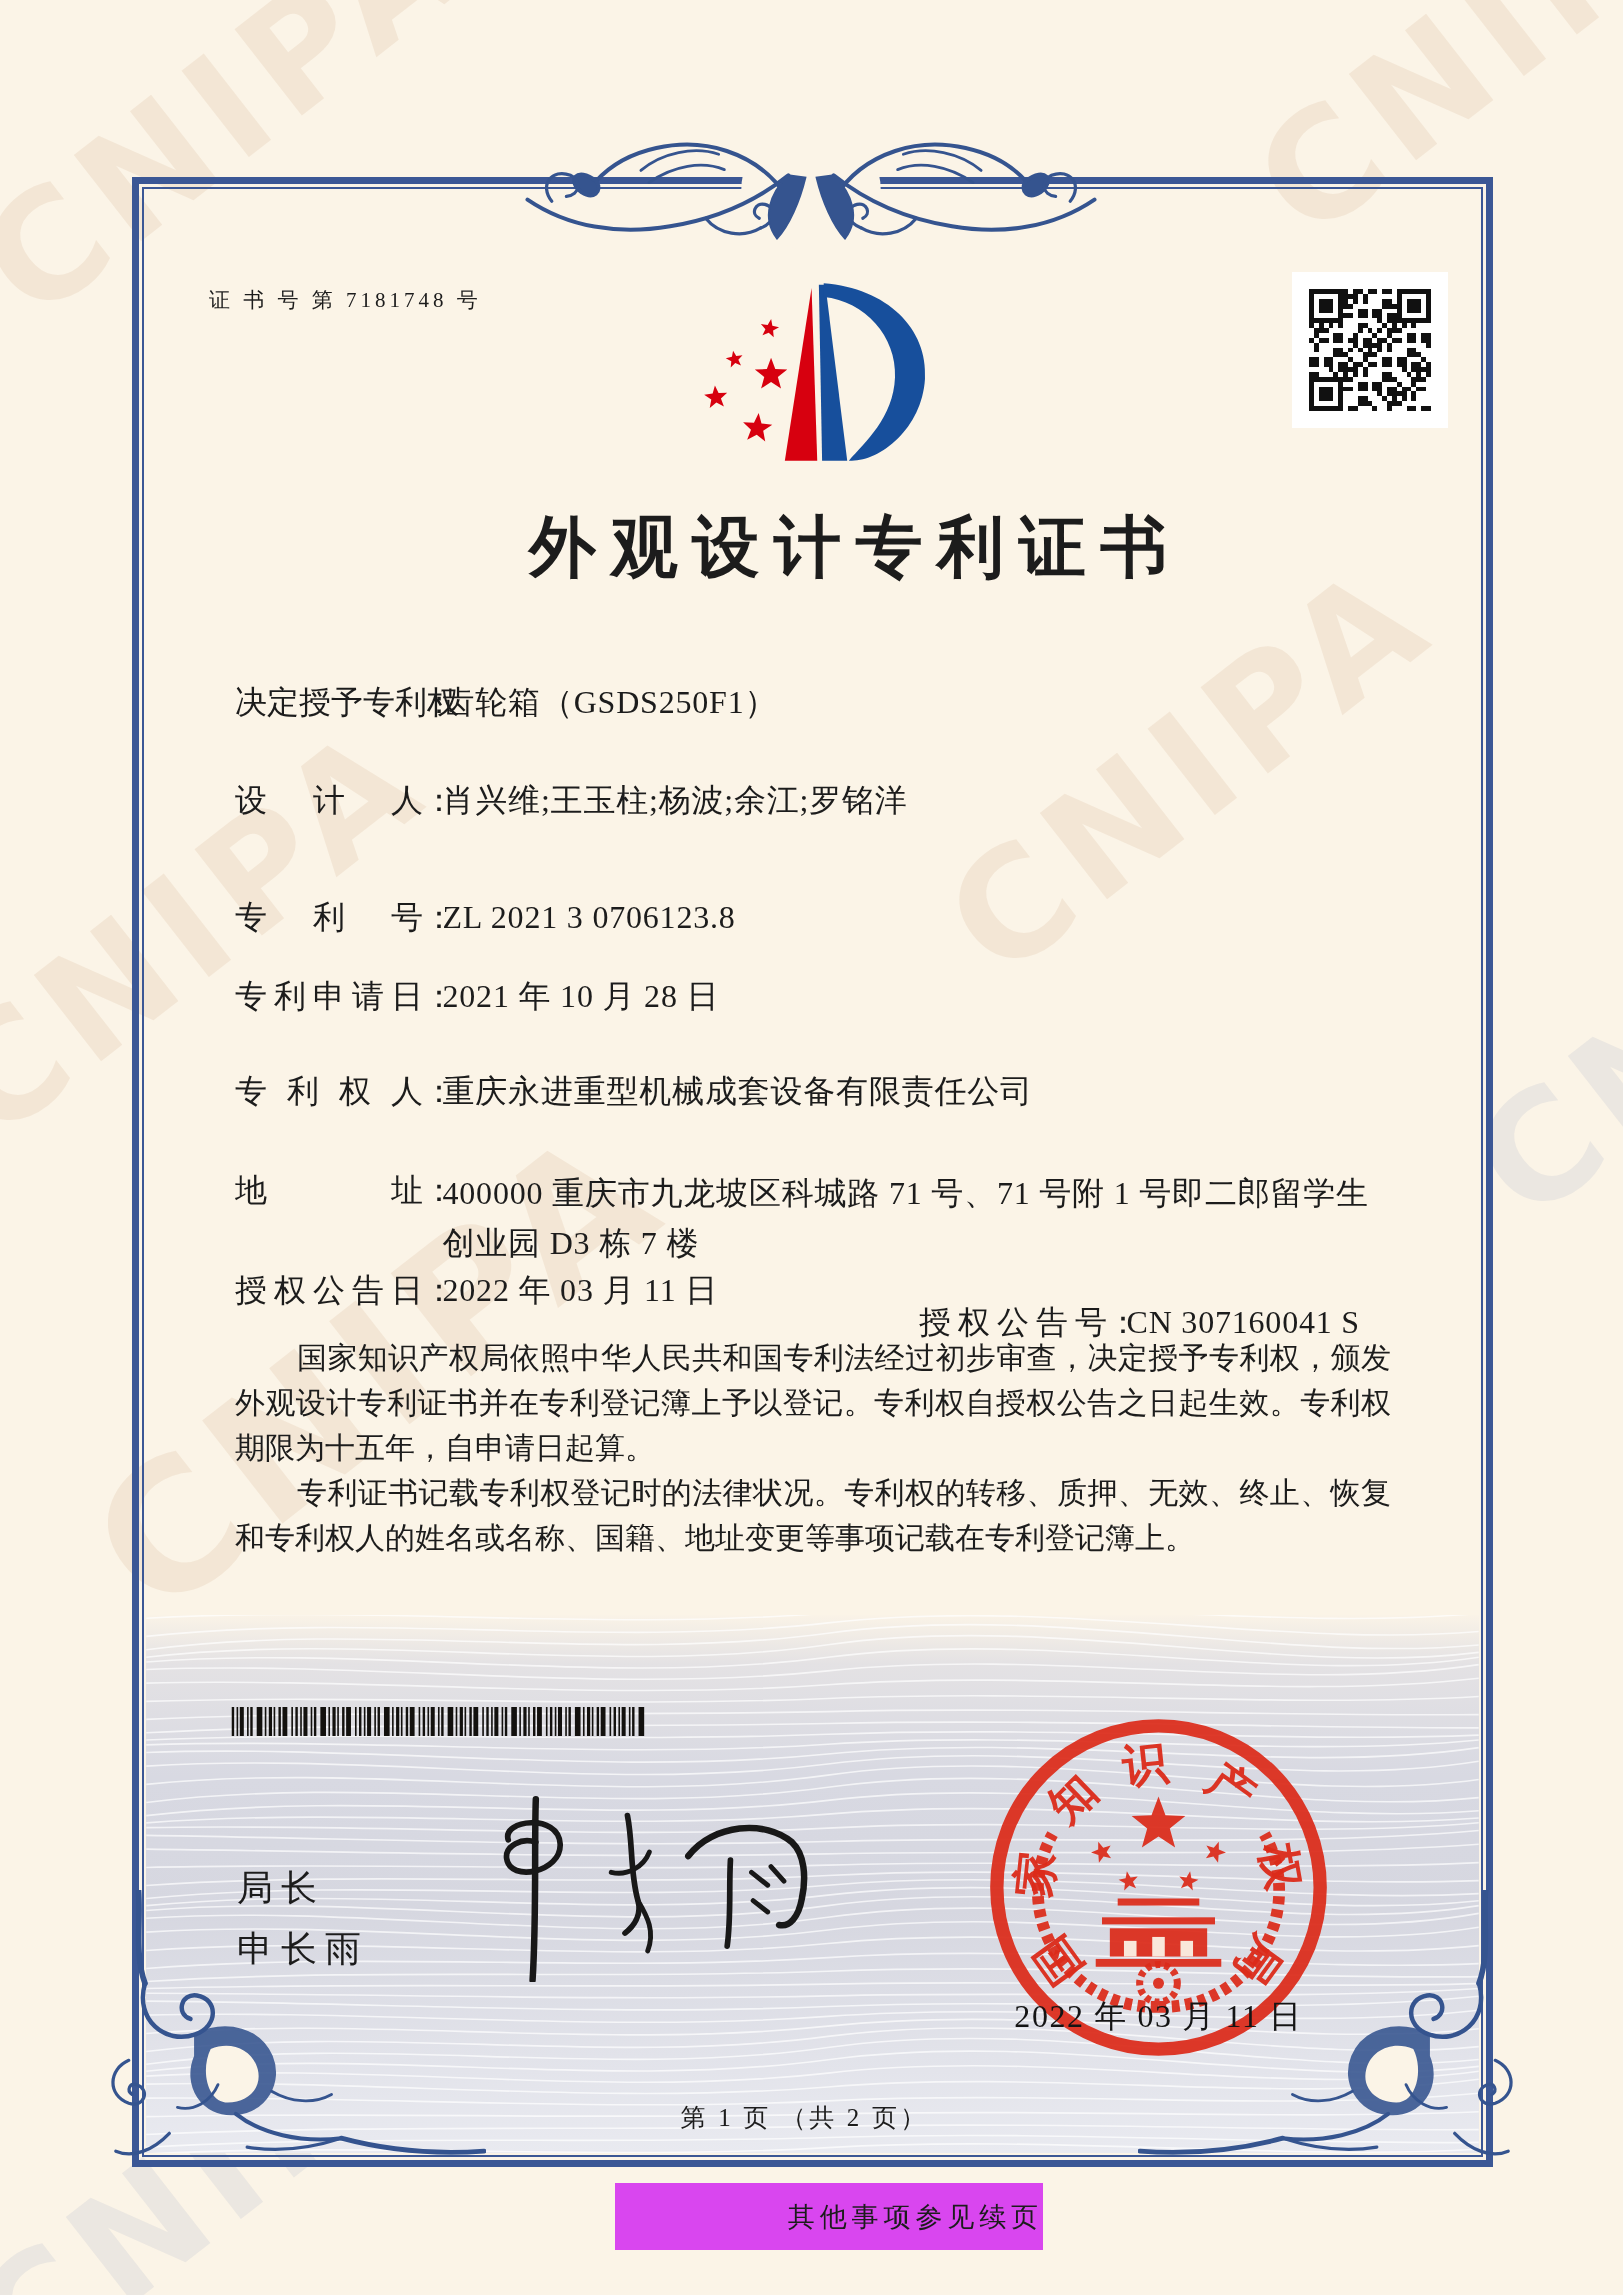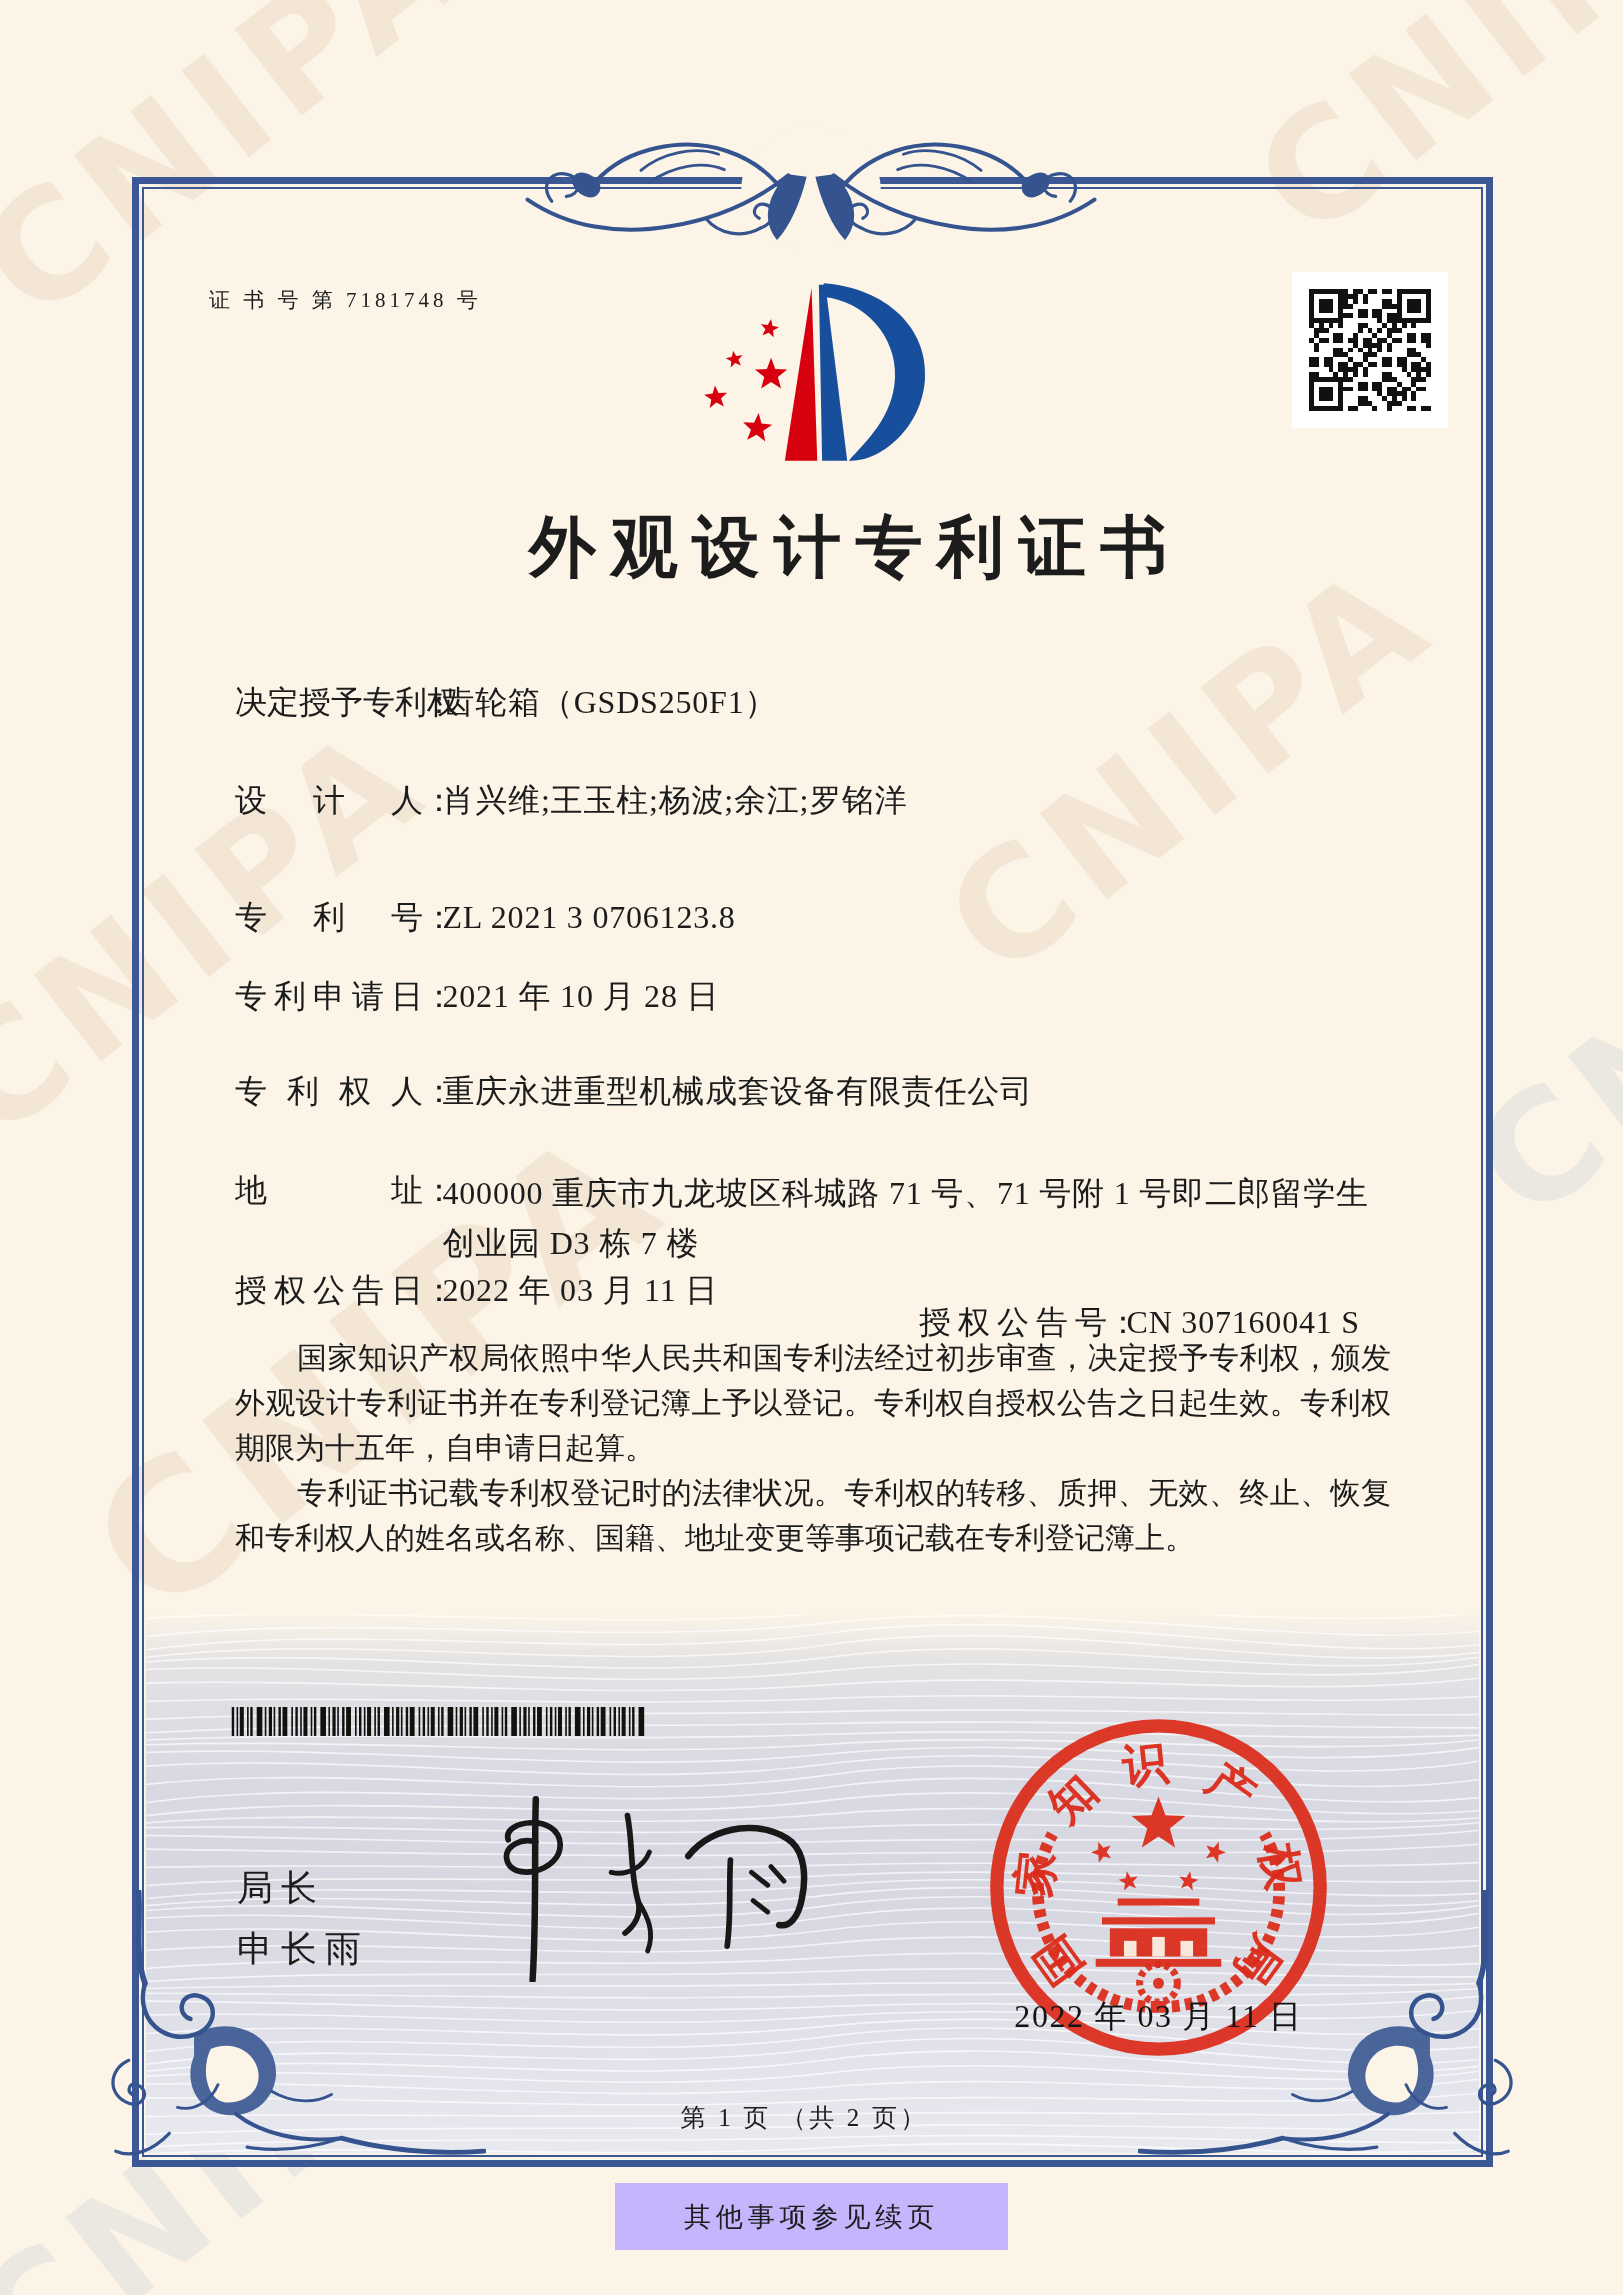--- a/index.html
+++ b/index.html
@@ -38,22 +38,22 @@
   .barcode{position:absolute;left:230px;top:1707px;z-index:6;}
   .sig-title{position:absolute;left:237px;top:1864px;font-size:36px;letter-spacing:8px;z-index:6;font-family:"DejaVu Sans",sans-serif;}
   .sig-name{position:absolute;left:237px;top:1925px;font-size:36px;letter-spacing:8px;z-index:6;font-family:Liberation Serif, serif;}
   .signature{position:absolute;left:445px;top:1795px;z-index:6;}
   .seal{position:absolute;left:978px;top:1707px;width:361px;height:361px;z-index:6;}
   .seal svg{position:absolute;left:0;top:0;}
   .seal-date{position:absolute;left:978px;top:1995px;width:361px;text-align:center;font-size:32px;
              color:#141414;letter-spacing:1.6px;z-index:7;}
   .pageinfo{position:absolute;left:124px;top:2101px;width:1361px;text-align:center;font-size:25px;
             letter-spacing:3.2px;z-index:6;}
-  .note-strip{position:absolute;left:615px;top:2183px;width:393px;height:67px;background:#c4b5fd;z-index:4;
-              display:flex;align-items:center;justify-content:center;}
+  .note-strip{position:absolute;left:615px;top:2183px;width:393px;height:67px;background:#d946ef;z-index:4;
+              display:flex;align-items:center;justify-content:flex-end;padding-left:35px;}
   .note-strip span{font-size:27px;letter-spacing:4.9px;}
   
   .ornament-top{position:absolute;left:519px;top:104px;z-index:5;}
   .flourish{position:absolute;z-index:5;}
   .flourish.bl{left:96px;top:1890px;}
   .flourish.br{left:1138px;top:1890px;transform:scaleX(-1);}
 </style>
 </head>
 <body>
 

